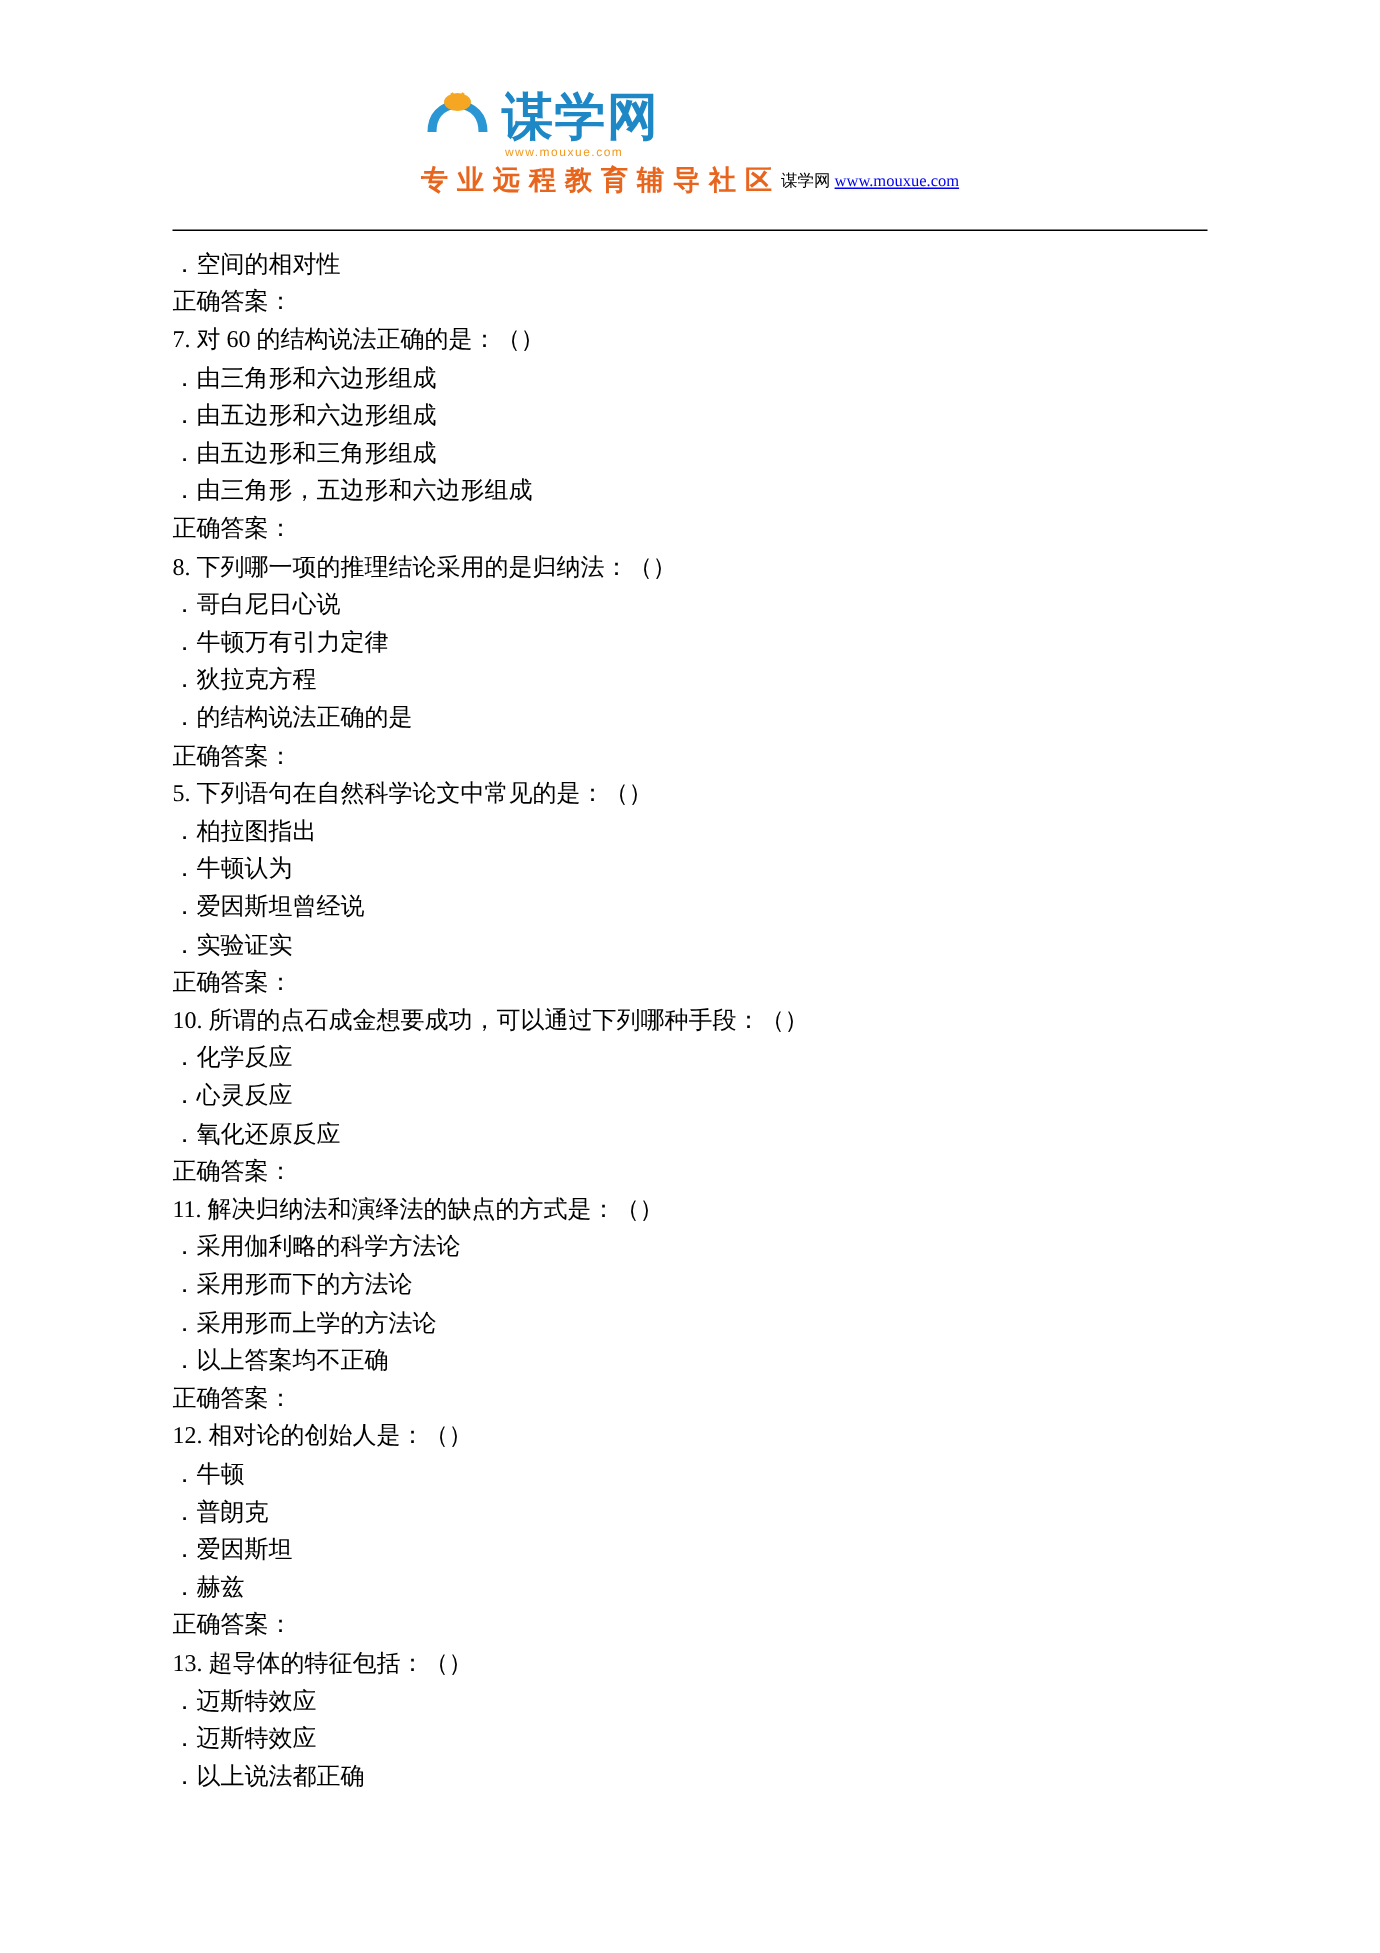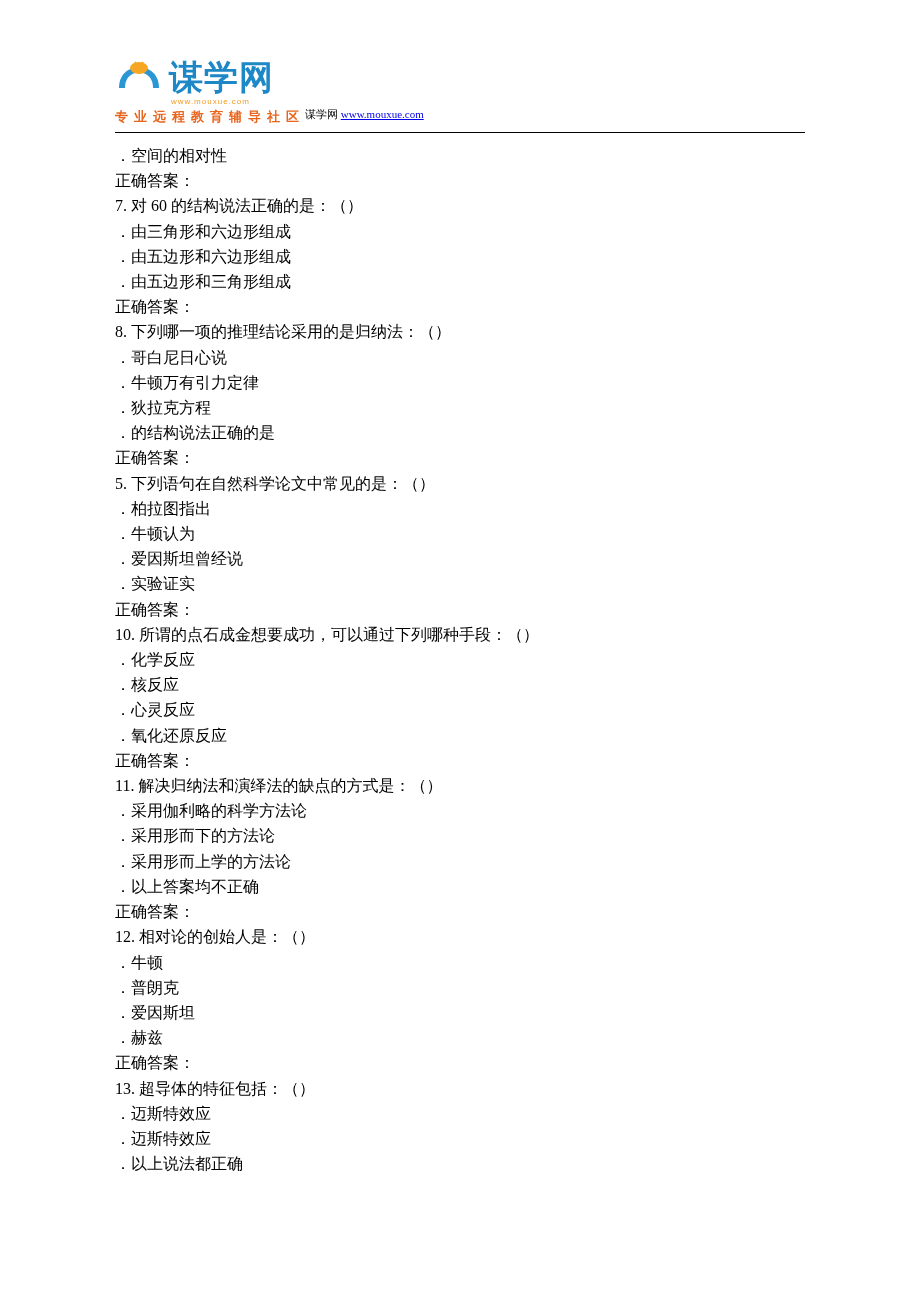--- a/index.html
+++ b/index.html
@@ -11,22 +11,22 @@
     color: #000000;
     width: 920px;
   }
   .page {
     padding: 55px 115px 40px 115px;
     position: relative;
   }
   .header {
     display: flex;
     align-items: flex-end;
-    justify-content: flex-start;
-    margin-bottom: 6px;
+    justify-content: center;
+    margin-bottom: 21px;
   }
   .logo-area {
     display: flex;
     flex-direction: column;
     align-items: flex-start;
   }
   .logo-top {
     display: flex;
     align-items: center;
     gap: 6px;
@@ -46,21 +46,21 @@
   }
   .logo-sub {
     font-size: 8px;
     color: #f29a1f;
     margin-top: -4px;
     margin-left: 56px;
     font-family: Arial, sans-serif;
     letter-spacing: 1px;
   }
   .logo-tagline {
-    font-size: 13px;
+    font-size: 18px;
     color: #e8651e;
     font-weight: bold;
     letter-spacing: 6px;
     margin-top: 2px;
     font-family: "SimHei", sans-serif;
   }
   .header-right {
     font-size: 11px;
     color: #000;
     padding-bottom: 4px;
@@ -109,36 +109,36 @@
 
   <hr class="hr-line">
 
   <div class="content">
     <p>．空间的相对性</p>
     <p>正确答案：</p>
     <p>7.   对 60 的结构说法正确的是：（）</p>
     <p>．由三角形和六边形组成</p>
     <p>．由五边形和六边形组成</p>
     <p>．由五边形和三角形组成</p>
+    <p>．由三角形，五边形和六边形组成</p>
     <p>正确答案：</p>
     <p>8.   下列哪一项的推理结论采用的是归纳法：（）</p>
     <p>．哥白尼日心说</p>
     <p>．牛顿万有引力定律</p>
     <p>．狄拉克方程</p>
     <p>．的结构说法正确的是</p>
     <p>正确答案：</p>
     <p>5.   下列语句在自然科学论文中常见的是：（）</p>
     <p>．柏拉图指出</p>
     <p>．牛顿认为</p>
     <p>．爱因斯坦曾经说</p>
     <p>．实验证实</p>
     <p>正确答案：</p>
     <p>10.   所谓的点石成金想要成功，可以通过下列哪种手段：（）</p>
     <p>．化学反应</p>
-    <p>．核反应</p>
     <p>．心灵反应</p>
     <p>．氧化还原反应</p>
     <p>正确答案：</p>
     <p>11.   解决归纳法和演绎法的缺点的方式是：（）</p>
     <p>．采用伽利略的科学方法论</p>
     <p>．采用形而下的方法论</p>
     <p>．采用形而上学的方法论</p>
     <p>．以上答案均不正确</p>
     <p>正确答案：</p>
     <p>12.   相对论的创始人是：（）</p>

